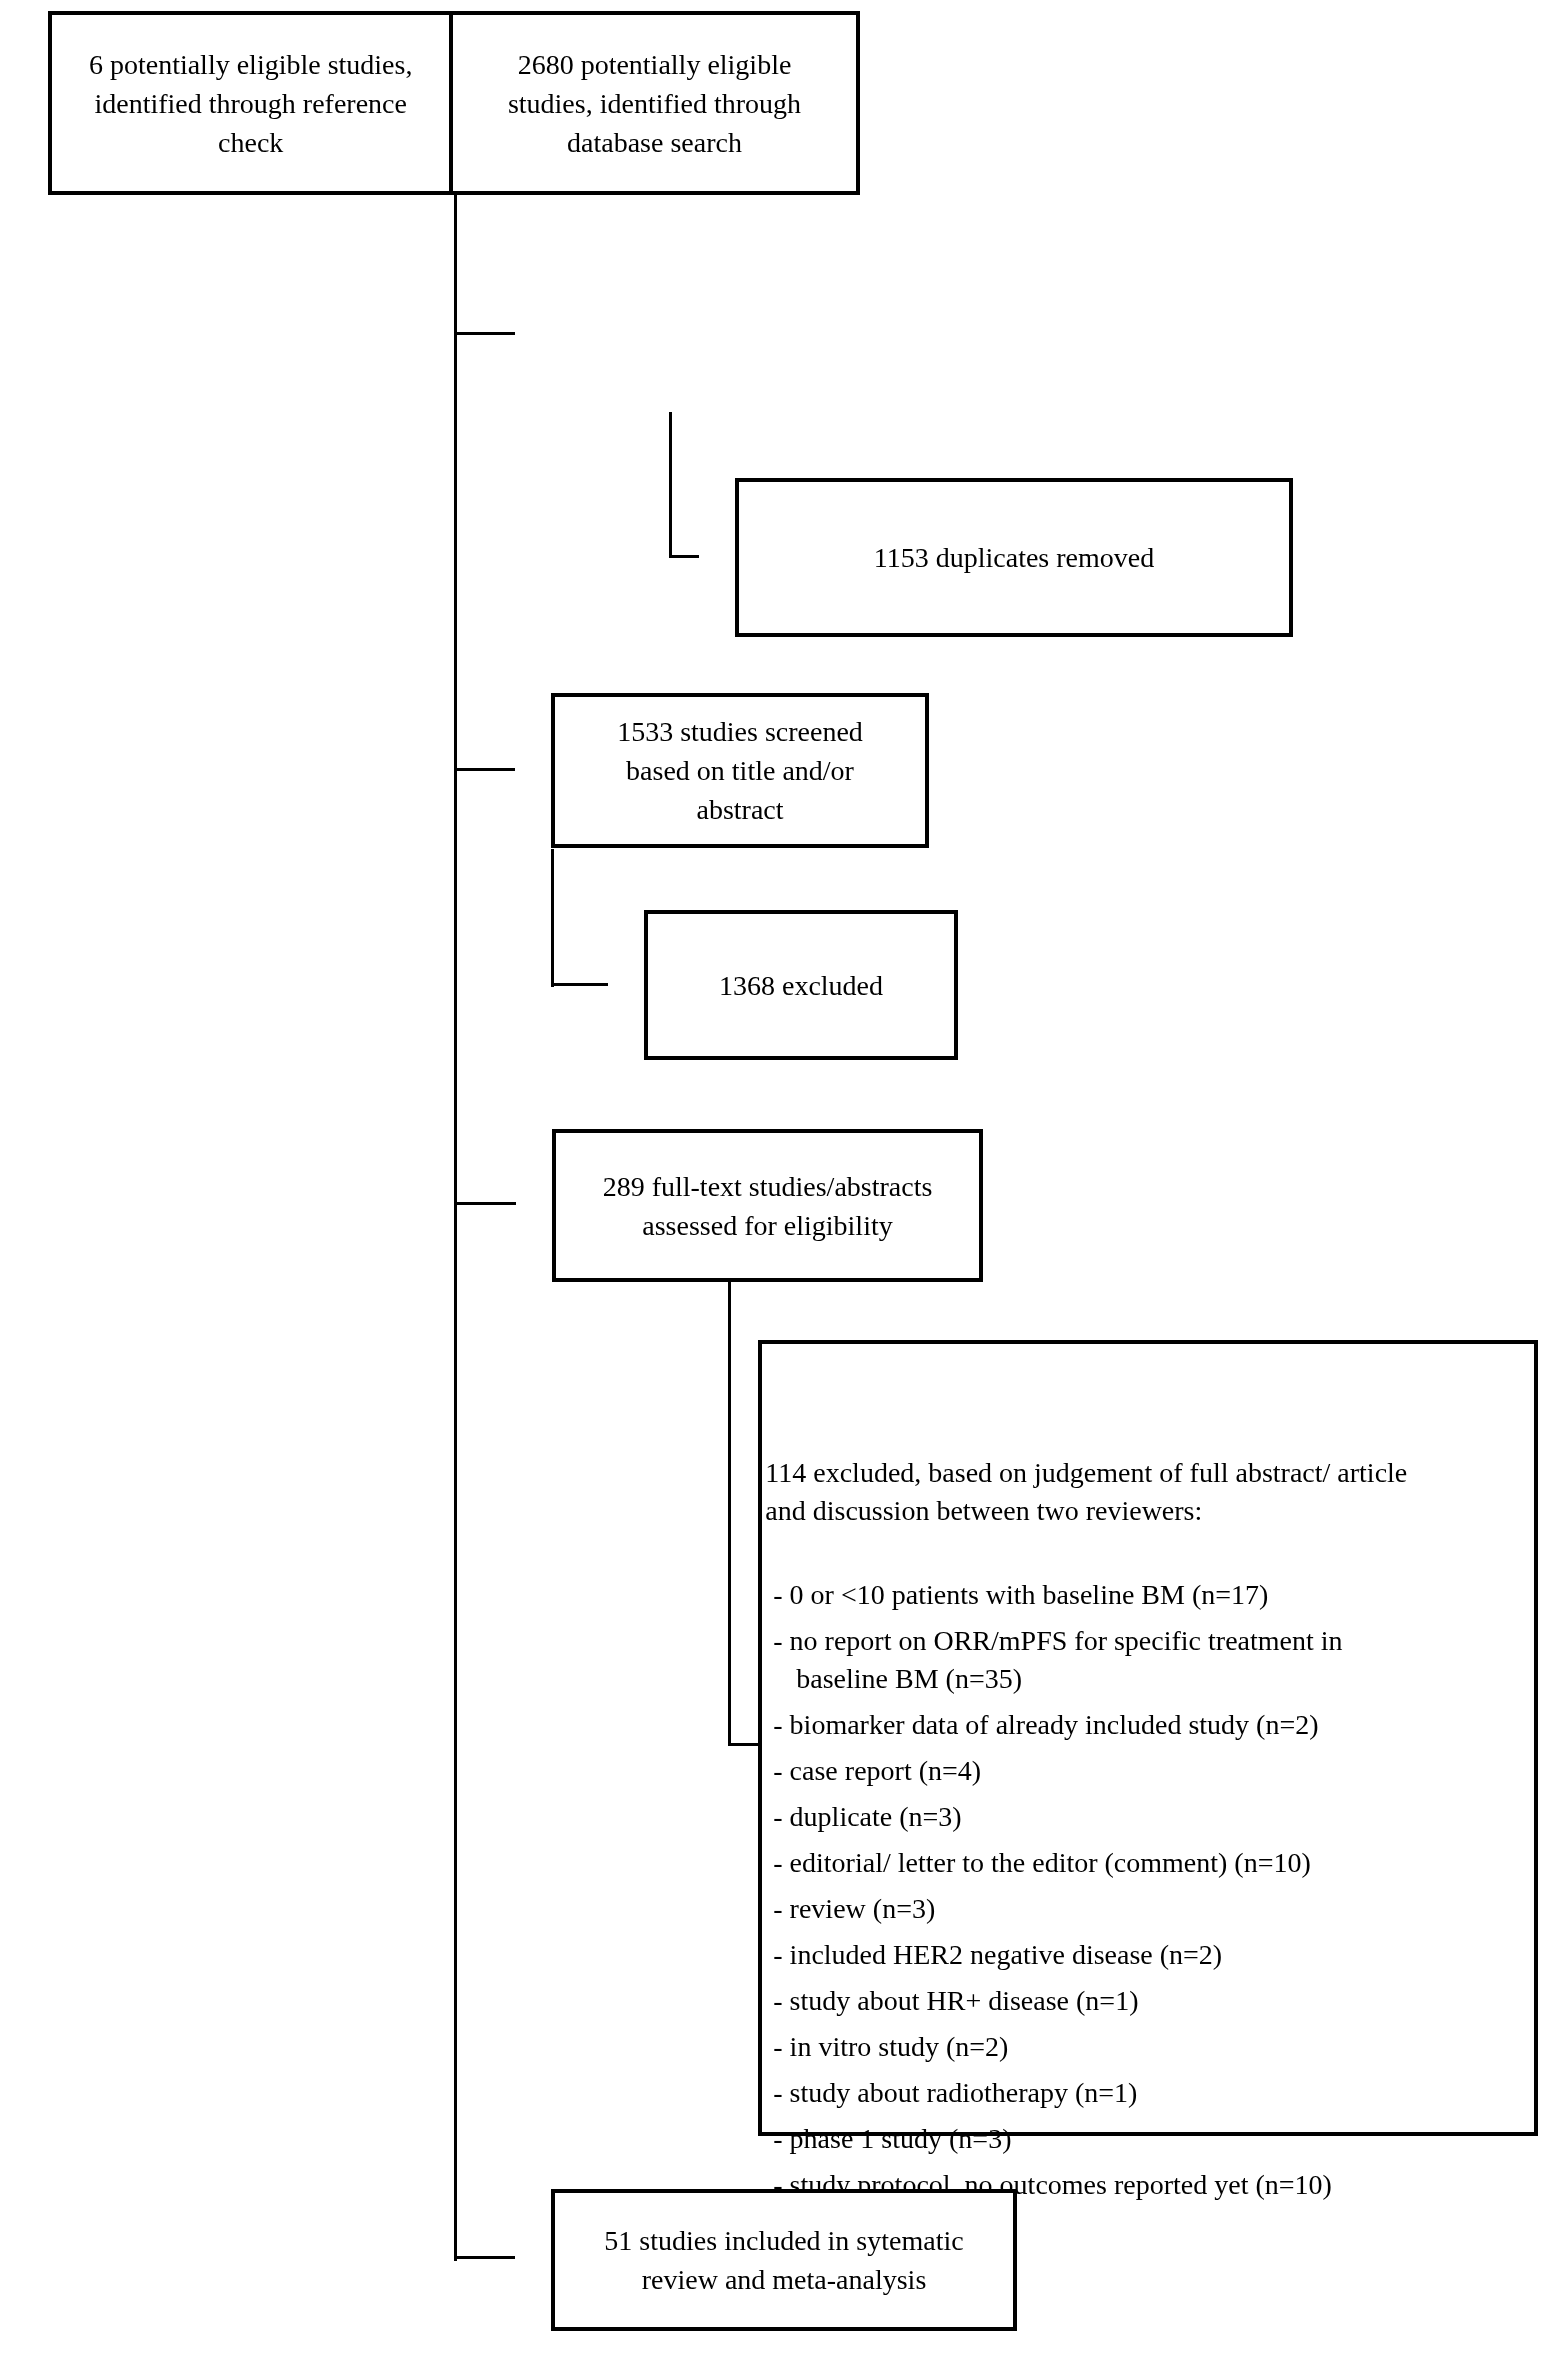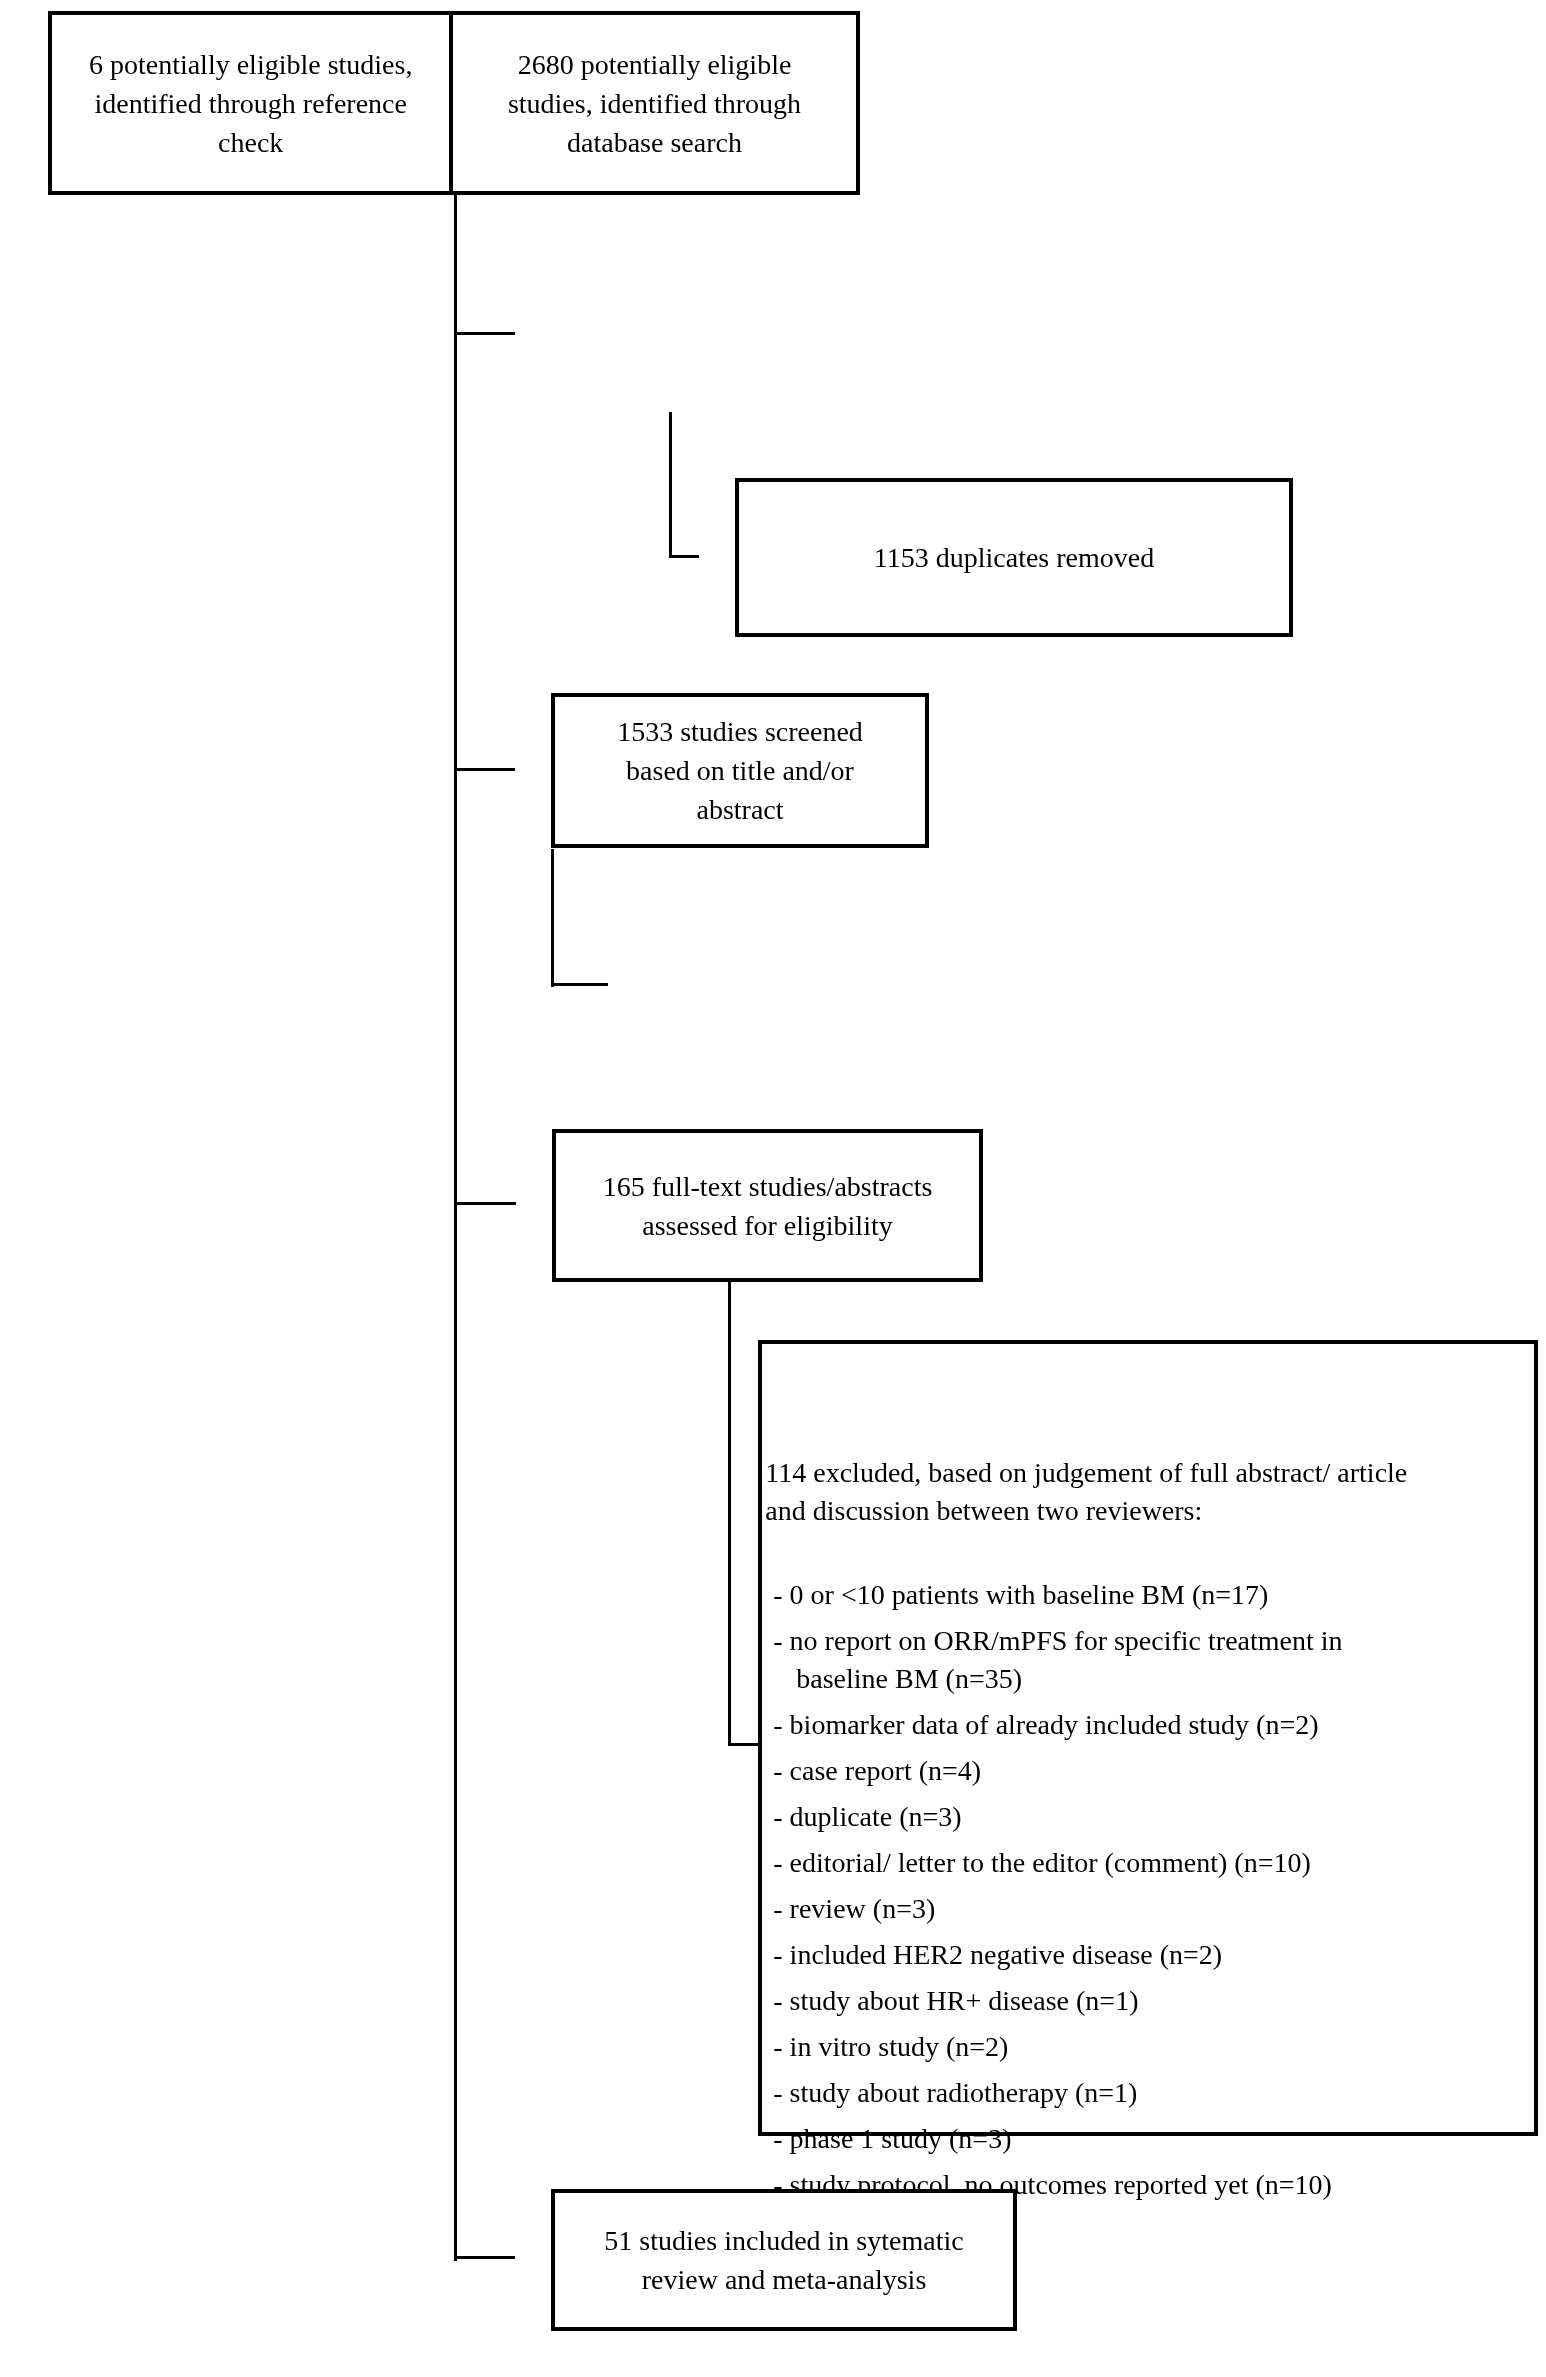--- a/index.html
+++ b/index.html
@@ -113,23 +113,26 @@
   <div class="node center" id="box-dup">
     <span>1153 duplicates removed</span>
   </div>
 
   <div class="node center" id="box-screened">
     <span>1533 studies screened
 based on title and/or
 abstract</span>
   </div>
 
+  <div class="node center" id="box-excl1">
+    <span>1368 excluded</span>
+  </div>
 
   <div class="node center" id="box-fulltext">
-    <span>165 full-text studies/abstracts
+    <span>289 full-text studies/abstracts
 assessed for eligibility</span>
   </div>
 
   <div class="node" id="box-excl2">
     <div class="intro">114 excluded, based on judgement of full abstract/ article
 and discussion between two reviewers:</div>
     <div><div class="excl-item">- 0 or &lt;10 patients with baseline BM (n=17)</div><div class="excl-item">- no report on ORR/mPFS for specific treatment in
 baseline BM (n=35)</div><div class="excl-item">- biomarker data of already included study (n=2)</div><div class="excl-item">- case report (n=4)</div><div class="excl-item">- duplicate (n=3)</div><div class="excl-item">- editorial/ letter to the editor (comment) (n=10)</div><div class="excl-item">- review (n=3)</div><div class="excl-item">- included HER2 negative disease (n=2)</div><div class="excl-item">- study about HR+ disease (n=1)</div><div class="excl-item">- in vitro study (n=2)</div><div class="excl-item">- study about radiotherapy (n=1)</div><div class="excl-item">- phase 1 study (n=3)</div><div class="excl-item">- study protocol, no outcomes reported yet (n=10)</div></div>
   </div>
 

